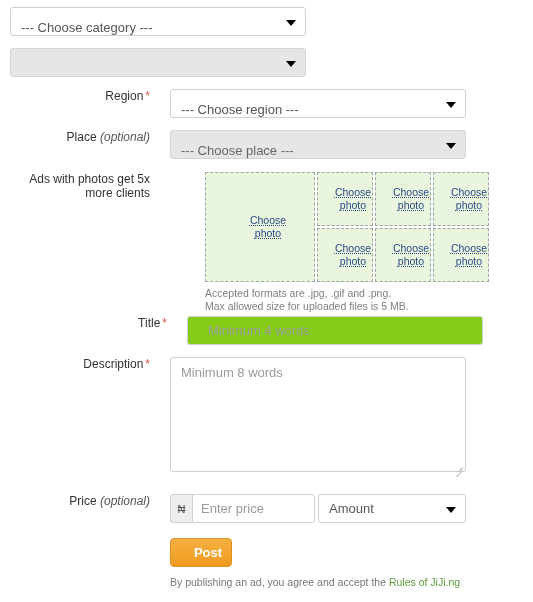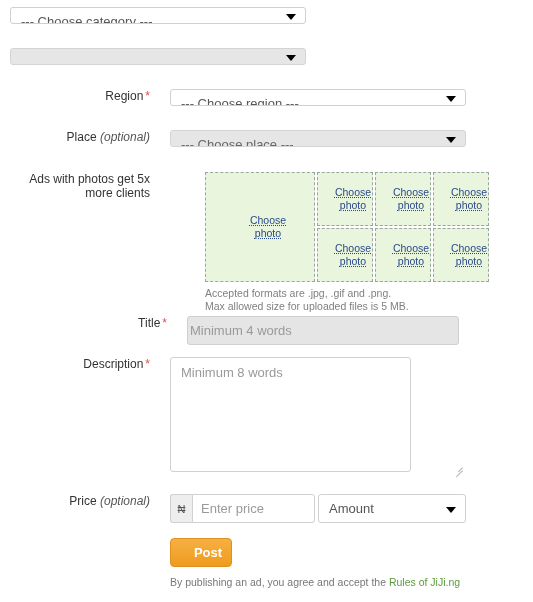--- a/index.html
+++ b/index.html
@@ -46,21 +46,21 @@
   }
   .opt {
     font-style: italic;
     color: #555555;
   }
 
   
   .select {
     position: relative;
     width: 296px;
-    height: 17px;
+    height: 29px;
     border: 1px solid #d0d0d0;
     border-radius: 3px;
     background: #ffffff;
     display: flex;
     align-items: center;
     padding: 12px 26px 0 10px;
     font-size: 13px;
     color: #555555;
     white-space: nowrap;
     overflow: hidden;
@@ -114,36 +114,36 @@
   }
   .photo-note {
     margin-top: 5px;
     font-size: 10.5px;
     line-height: 13px;
     color: #808080;
   }
 
   
   .text-input {
-    width: 272px;
+    width: 296px;
     height: 29px;
     border: 1px solid #d0d0d0;
     border-radius: 3px;
-    background: #e5e5e5;
-    padding: 0 2px;
+    background: #84cc16;
+    padding: 0 20px;
     font-family: "Liberation Sans", sans-serif;
     font-size: 13px;
     color: #333333;
     outline: none;
   }
   .text-input::placeholder { color: #9a9a9a; }
 
   .textarea {
     position: relative;
-    width: 241px;
+    width: 296px;
     height: 115px;
     border: 1px solid #d0d0d0;
     border-radius: 3px;
     background: #ffffff;
     padding: 7px 10px;
     font-family: "Liberation Sans", sans-serif;
     font-size: 13px;
     color: #333333;
     resize: none;
     outline: none;

